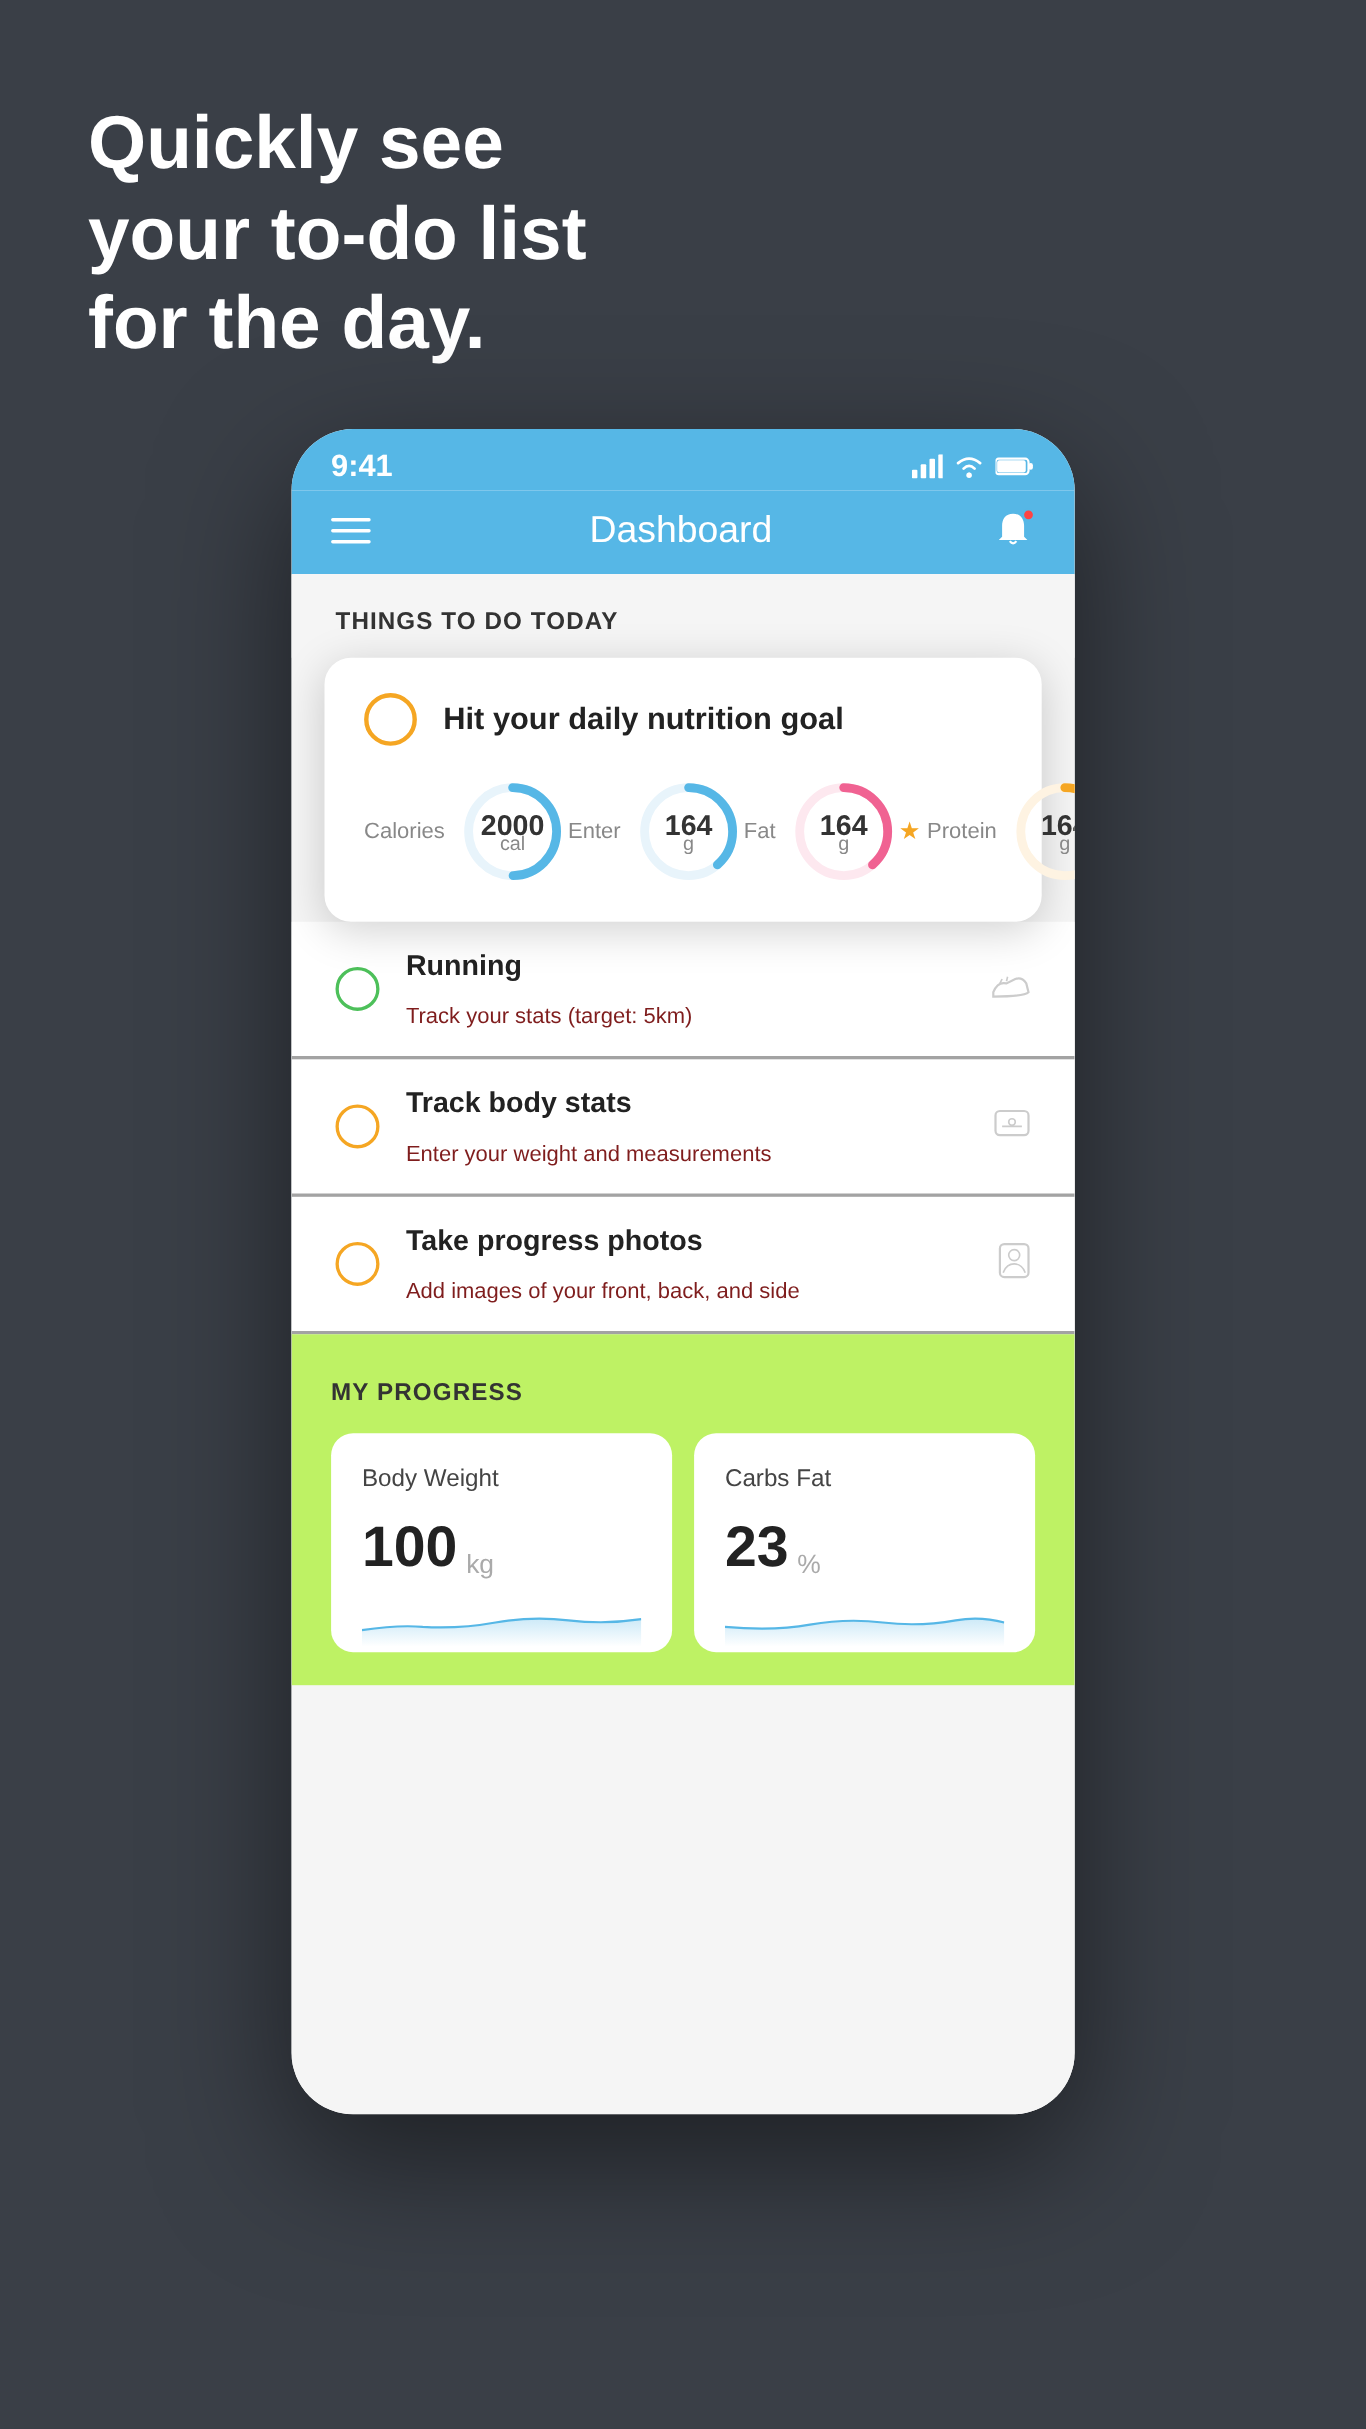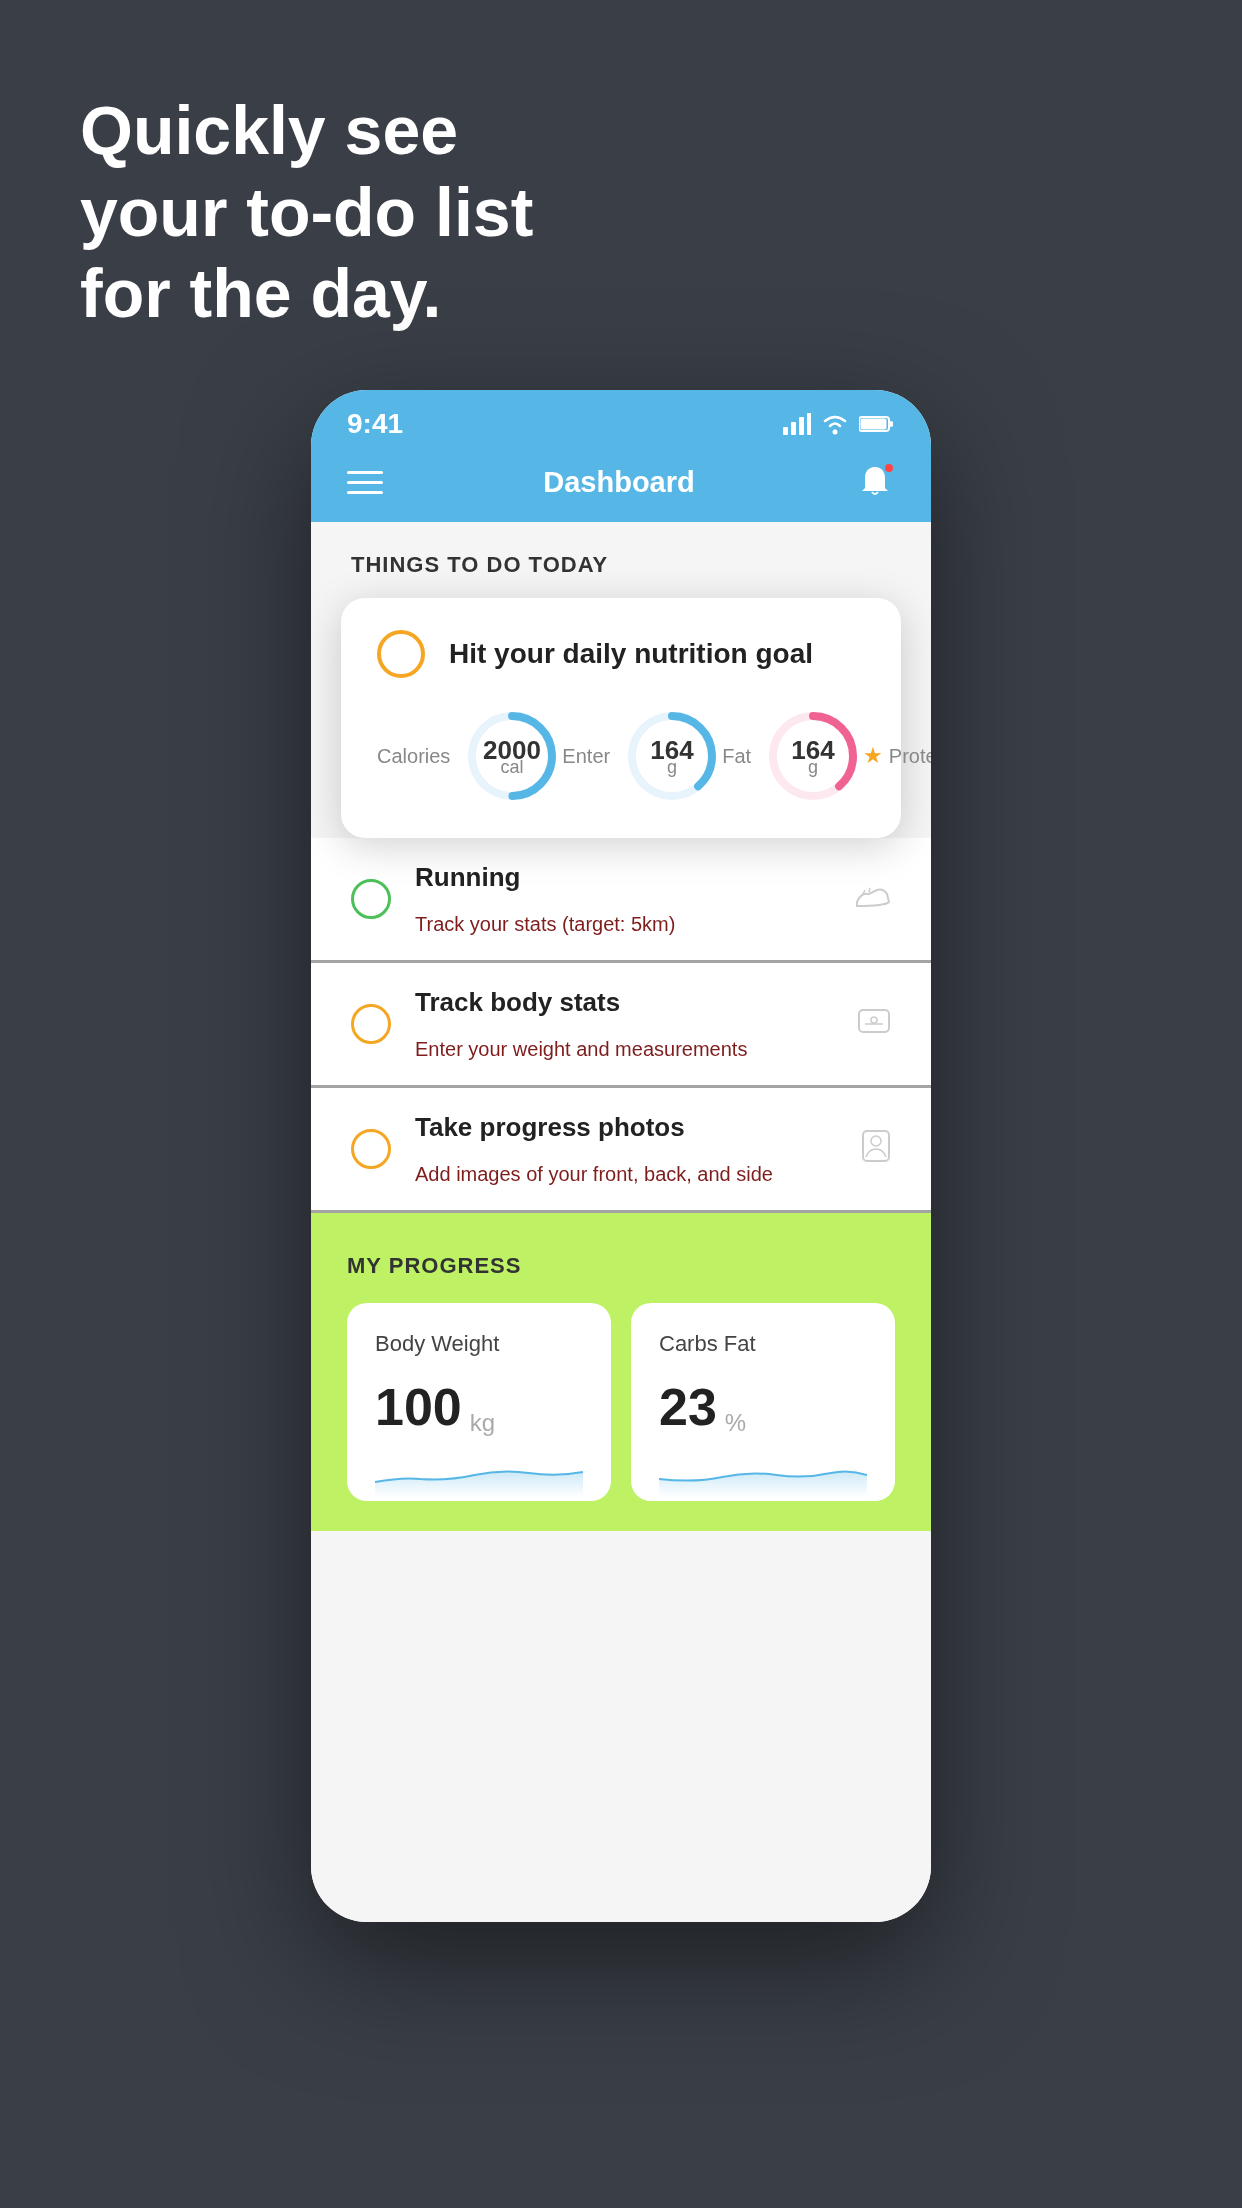--- a/index.html
+++ b/index.html
@@ -23,21 +23,21 @@
       line-height: 1.2;
       z-index: 1;
     }
 
     
     .phone-shell {
       position: absolute;
       top: 390px;
       left: 50%;
       transform: translateX(-50%);
-      width: 620px;
+      width: 712px;
       background: #ffffff;
       border-radius: 56px;
       overflow: hidden;
       box-shadow: 0 40px 120px rgba(0,0,0,0.5);
       z-index: 2;
     }
 
     
     .status-bar {
       background: #56b7e6;
@@ -61,22 +61,22 @@
     
     .nav-bar {
       background: #56b7e6;
       display: flex;
       justify-content: space-between;
       align-items: center;
       padding: 16px 36px 20px;
     }
     .nav-title {
       color: #ffffff;
-      font-size: 29px;
-      font-weight: 700;
+      font-size: 34px;
+      font-weight: 400;
     }
     .hamburger {
       display: flex;
       flex-direction: column;
       gap: 7px;
     }
     .hamburger span {
       display: block;
       width: 36px;
       height: 3px;

